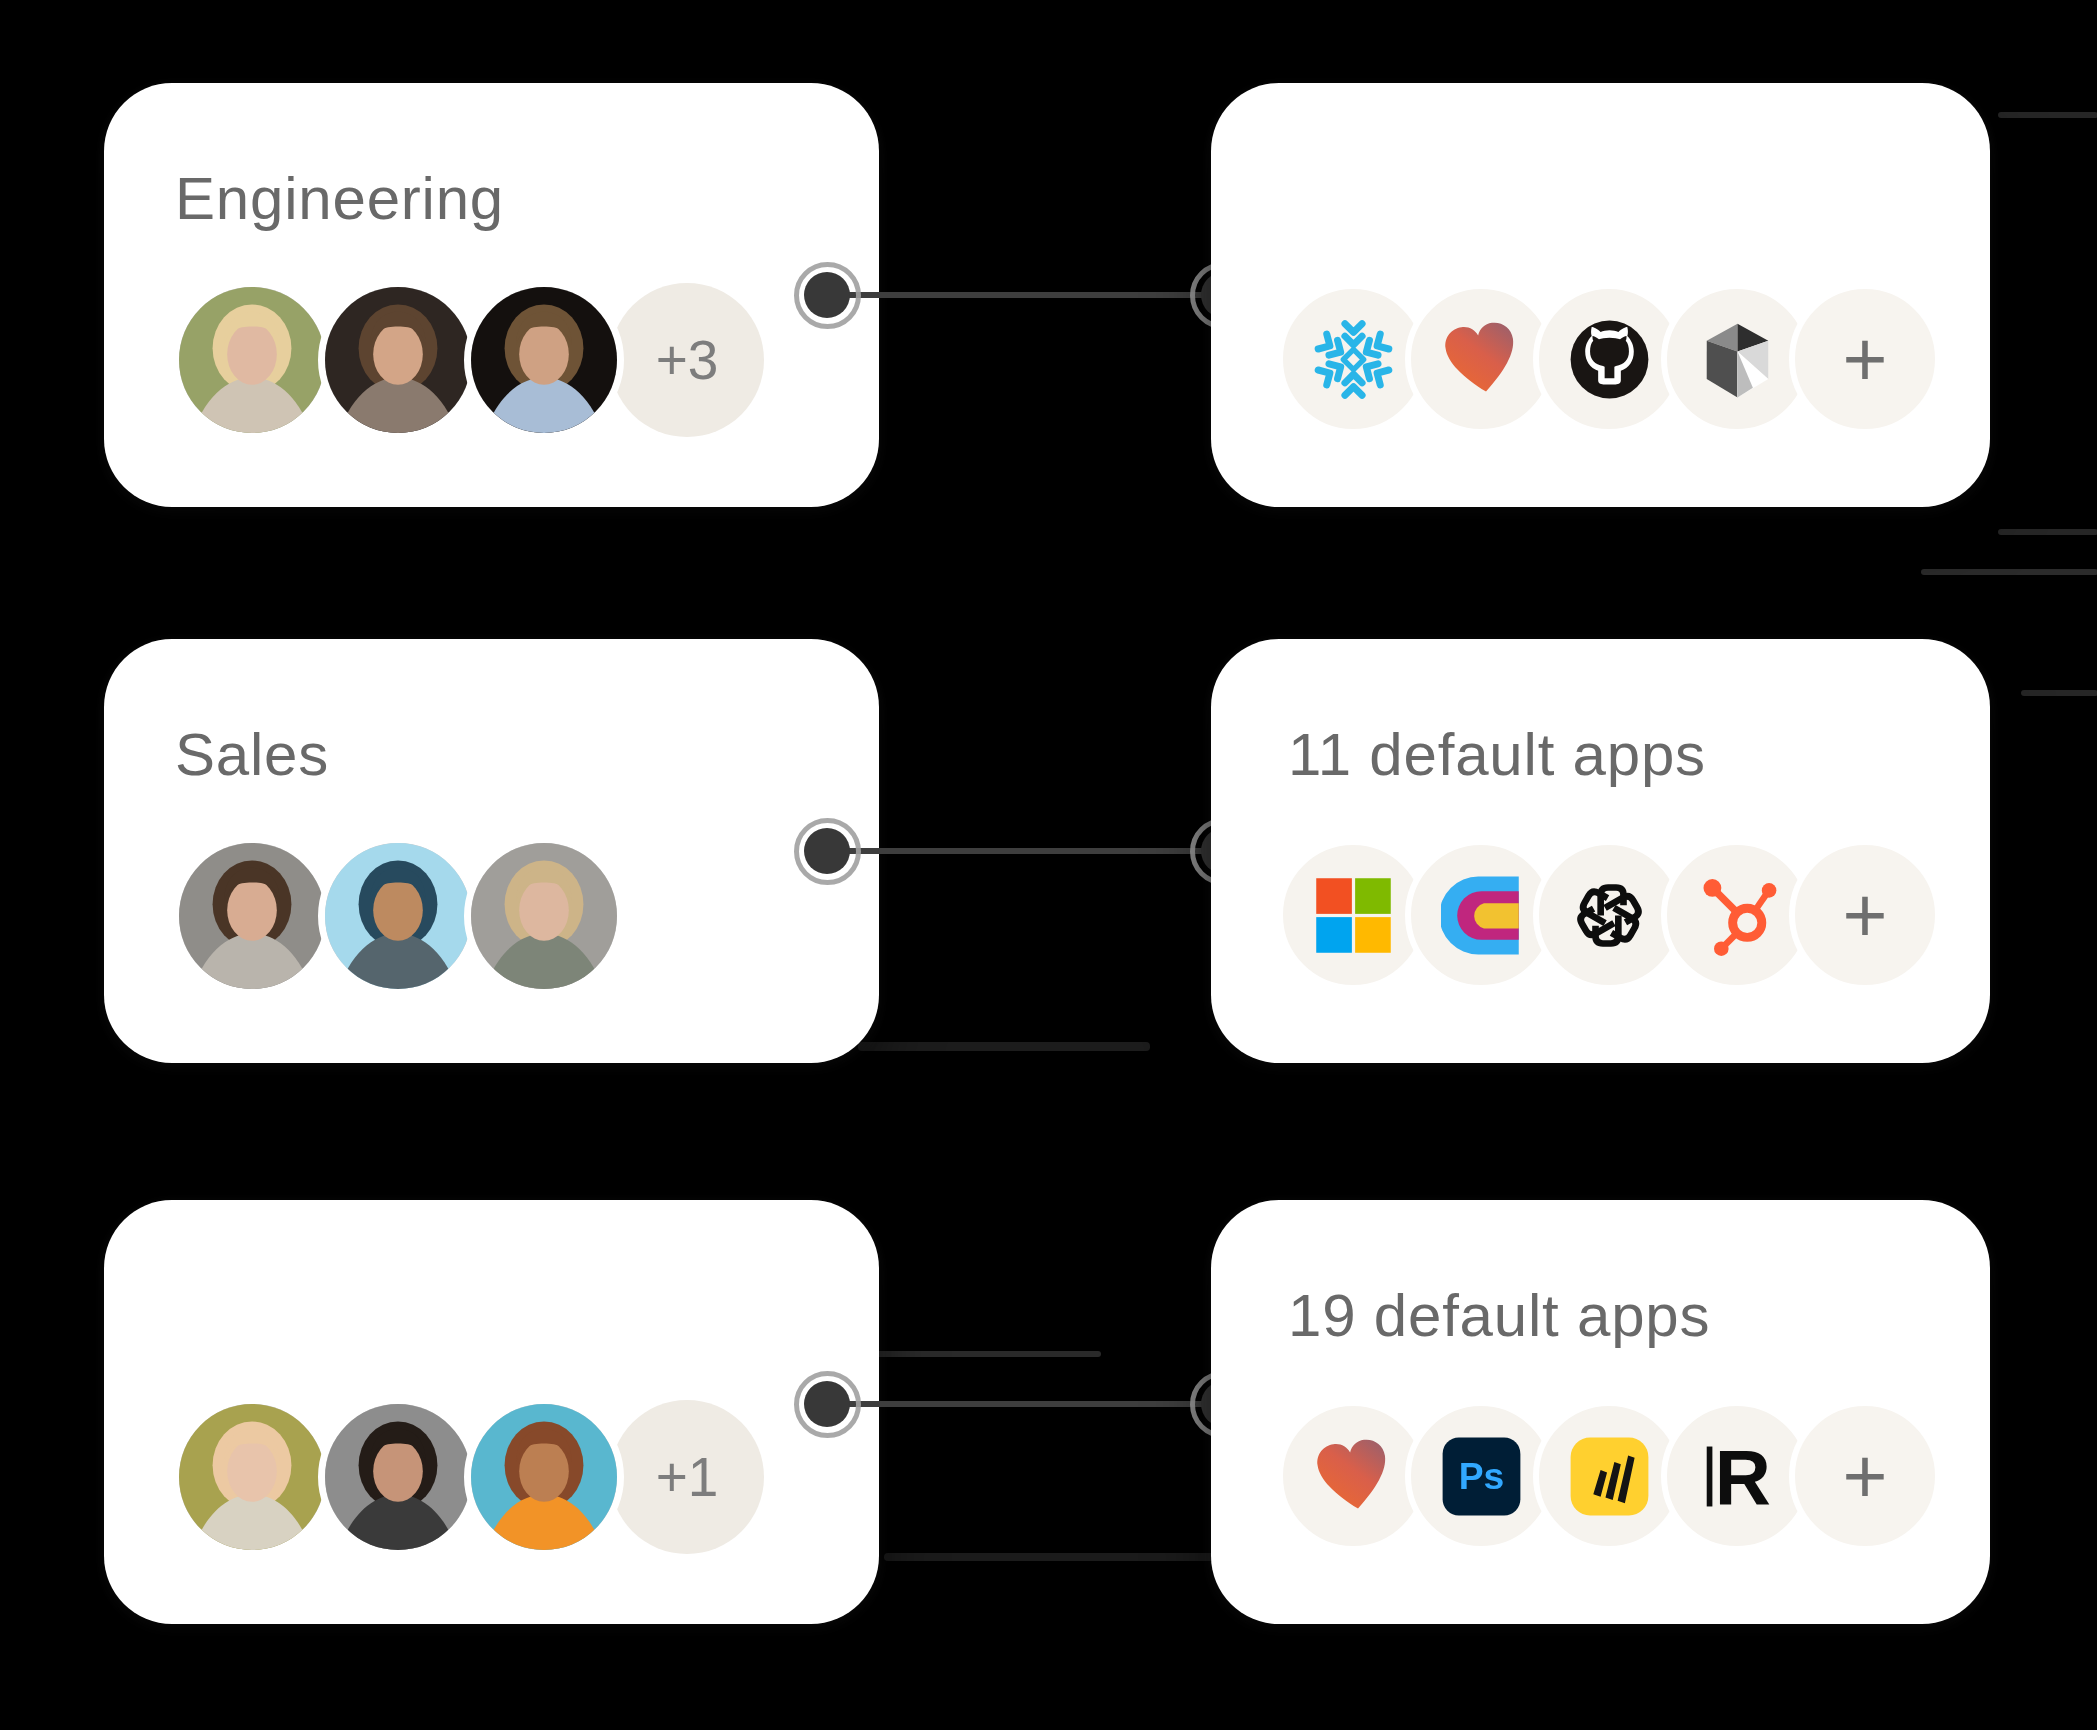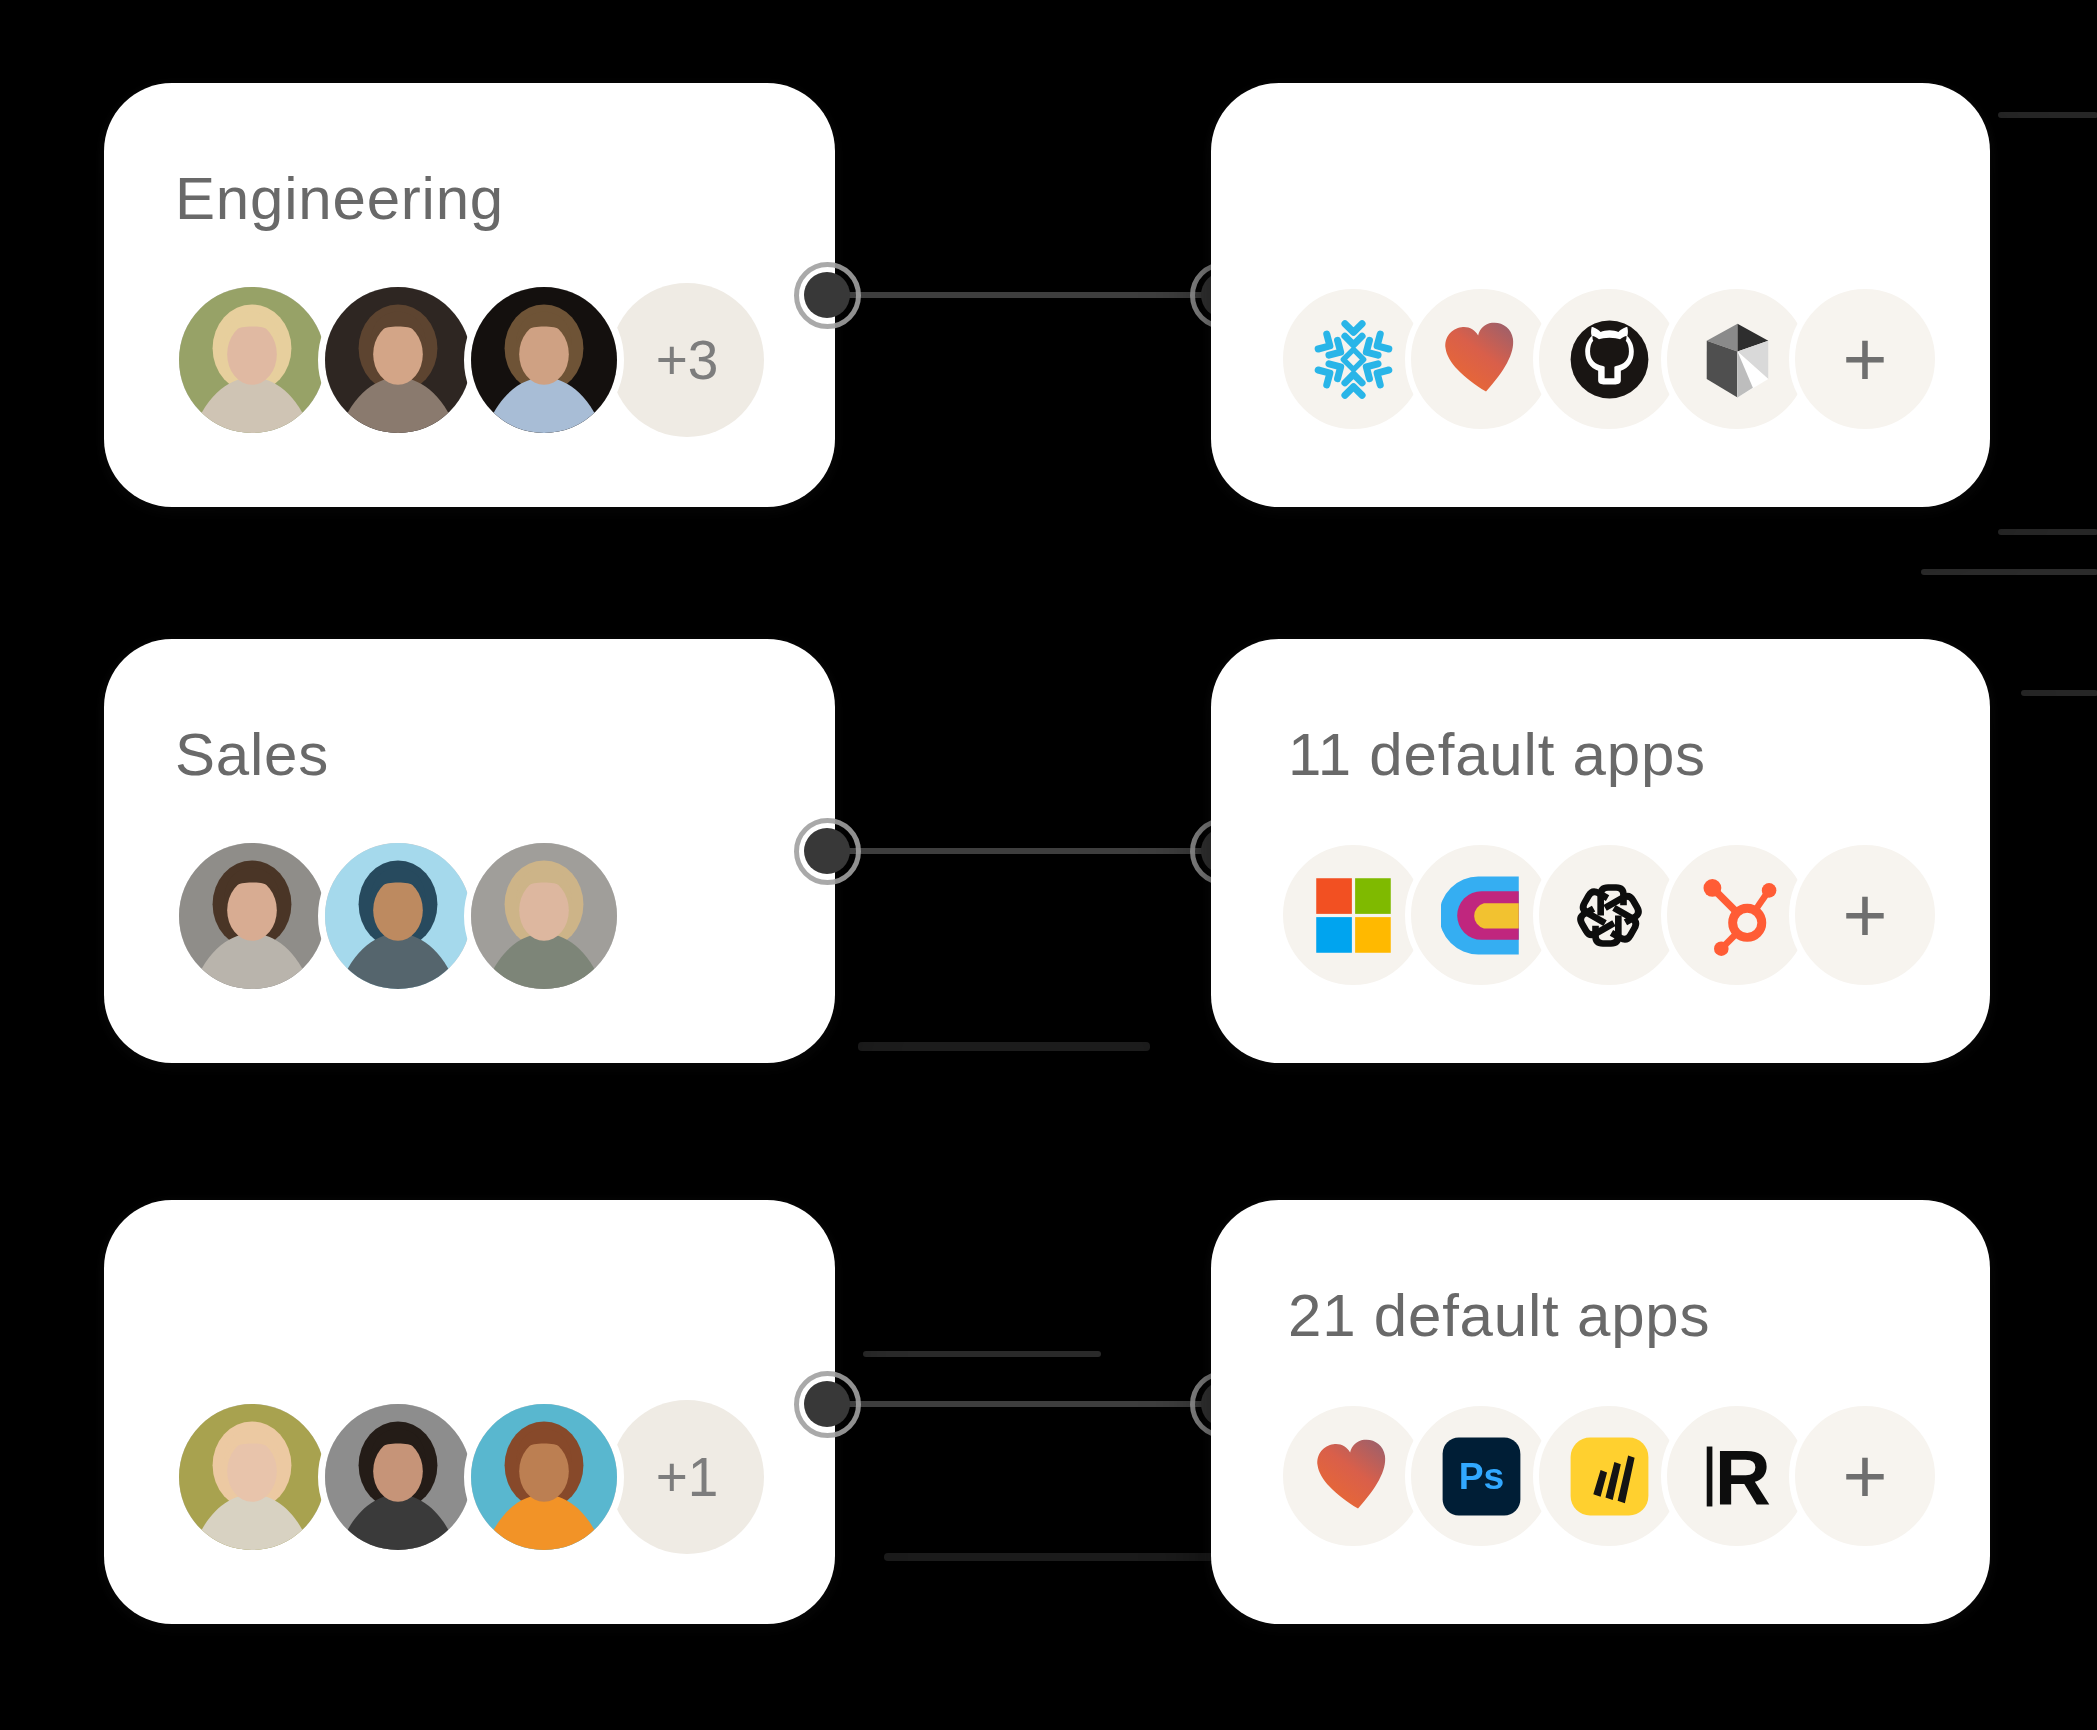--- a/index.html
+++ b/index.html
@@ -1,21 +1,21 @@
 <!DOCTYPE html>
 <html style="font-size:12.3px"><head>
 <meta charset="utf-8">
 <style>
   html,body{margin:0;padding:0;background:#000;}
   .stage{position:relative;width:2097px;height:1731px;background:#000;overflow:hidden;
          font-family:"Liberation Sans", sans-serif;}
   
   .card{position:absolute;background:#ffffff;border-radius:68px;
         box-shadow:0 26px 61px rgba(0,0,0,.65), 0 3.1px 14px rgba(90,90,90,.18);}
-  .group{left:104px;width:731px;height:424px;}
+  .group{left:104px;width:731px;height:424px;padding-left:44px;}
   .apps{left:1211px;width:779px;height:424px;}
   .y1{top:83px}.y2{top:639px}.y3{top:1200px}
   .card h2{position:absolute;left:71px;top:83px;margin:0;font-size:60px;line-height:1.1;
            font-weight:400;color:#696969;letter-spacing:0.8px;white-space:nowrap;}
   .apps h2{left:77px;}
   
   .people{position:absolute;left:68px;top:197px;display:flex;}
   .avatar{width:160px;height:160px;box-sizing:border-box;border:7px solid #fff;border-radius:50%;
           overflow:hidden;flex:none;position:relative;background:#ccc;}
   .people>*:nth-child(1){z-index:1}.people>*:nth-child(2){z-index:2;margin-left:-14px}
@@ -297,21 +297,21 @@
 
   <div class="connector c3">
     <span class="cline"></span>
     <span class="ring left"></span>
     <span class="dot left"></span>
     <span class="ring right"></span>
     <span class="dot right"></span>
   </div>
 
   <section class="card apps y3">
-    <h2>21 default apps</h2>
+    <h2>19 default apps</h2>
     <div class="chips">
       <div class="chip">
         <svg viewBox="0 0 100 100">
             <defs>
               <linearGradient id="hg3" x1="0" y1="1" x2="1" y2="0">
                 <stop offset="0" stop-color="#ee6b2d"></stop>
                 <stop offset="0.55" stop-color="#d95f4a"></stop>
                 <stop offset="1" stop-color="#96606e"></stop>
               </linearGradient>
             </defs>

